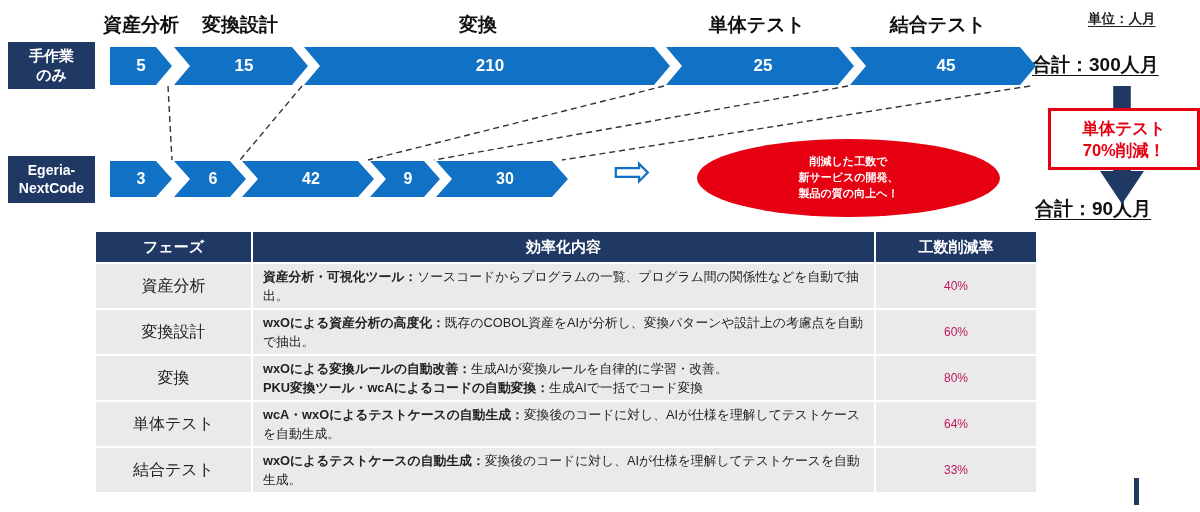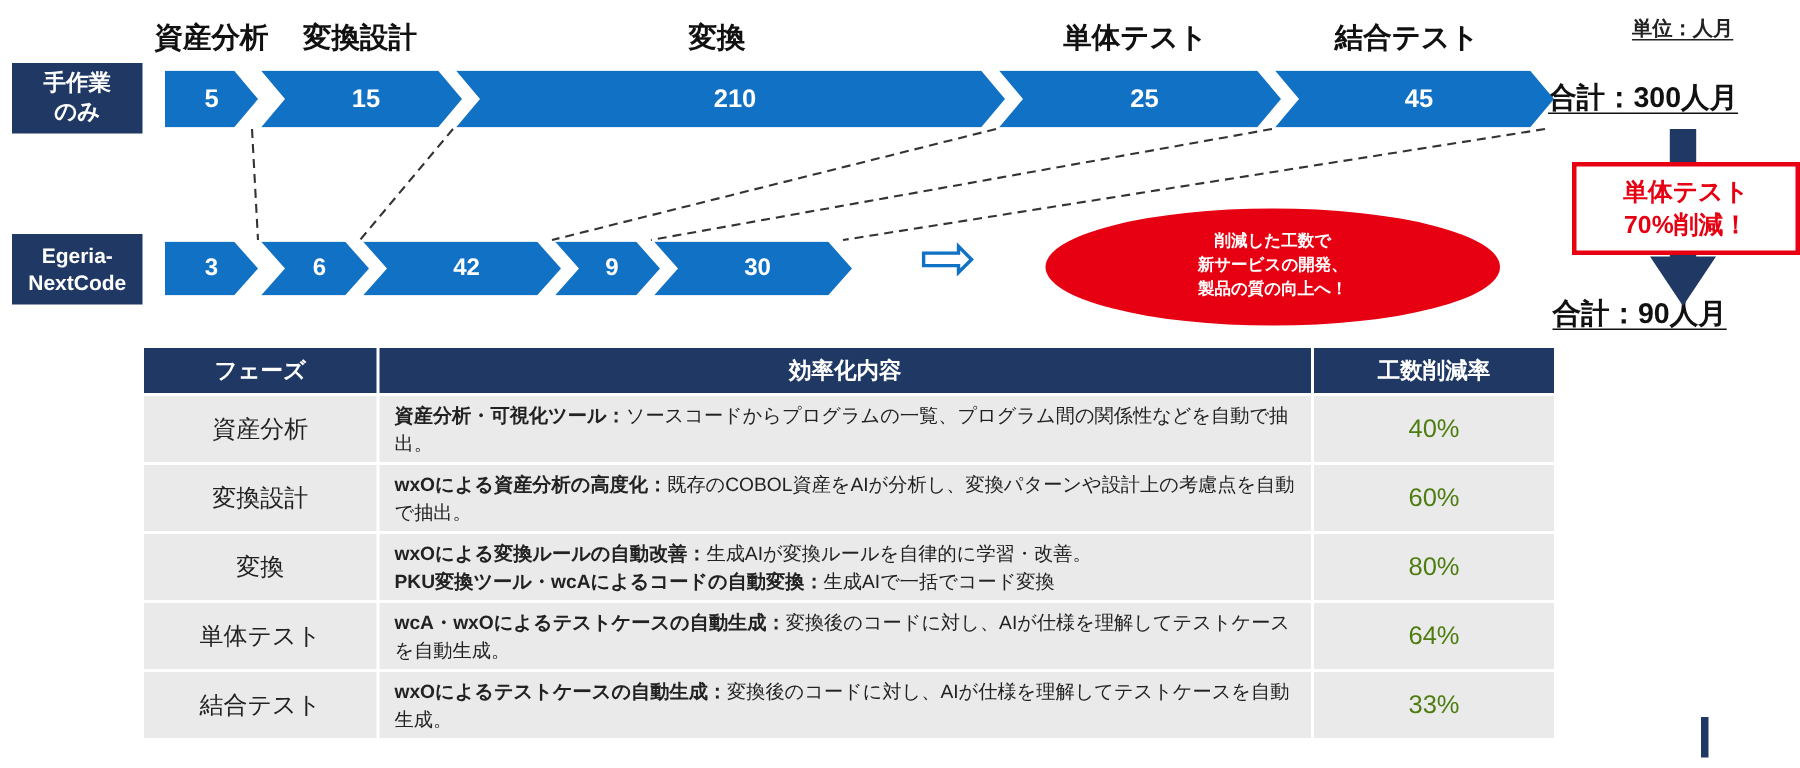--- a/index.html
+++ b/index.html
@@ -49,21 +49,21 @@
   .callout-arrow{position:absolute;left:613px;top:148px;font-size:46px;color:#1171c5;line-height:1;z-index:2;}
   .callout-ellipse{position:absolute;left:697px;top:139px;width:303px;height:78px;background:#e60012;border-radius:50%;
     display:flex;flex-direction:column;align-items:center;justify-content:center;z-index:3;
     color:#fff;font-weight:bold;font-size:11px;line-height:1.45;text-align:center;}
   
   .table{position:absolute;left:75px;top:232px;width:940px;display:grid;
     grid-template-columns:155px 1fr 160px;grid-template-rows:30px repeat(5,44px);gap:2px;background:#fff;margin-left:21px;}
   .th{background:#1f3864;color:#fff;font-weight:bold;font-size:15px;display:flex;align-items:center;justify-content:center;}
   .td{background:#eaeaea;}
   .td.phase{display:flex;align-items:center;justify-content:center;font-size:16px;color:#222;}
-  .td.rate{display:flex;align-items:center;justify-content:center;font-size:17px;color:#4d7c0f;}
+  .td.rate{display:flex;align-items:center;justify-content:center;font-size:12px;color:#be185d;}
   .td.content{display:flex;flex-direction:column;justify-content:center;padding:3px 10px;font-size:12.8px;line-height:1.5;color:#222;}
   .td.content b{font-weight:bold;}
   
   .decor-bar{position:absolute;left:1134px;top:478px;width:5px;height:27px;background:#1f3864;}
 </style>
 </head>
 <body>
 
 <div class="canvas">
 

